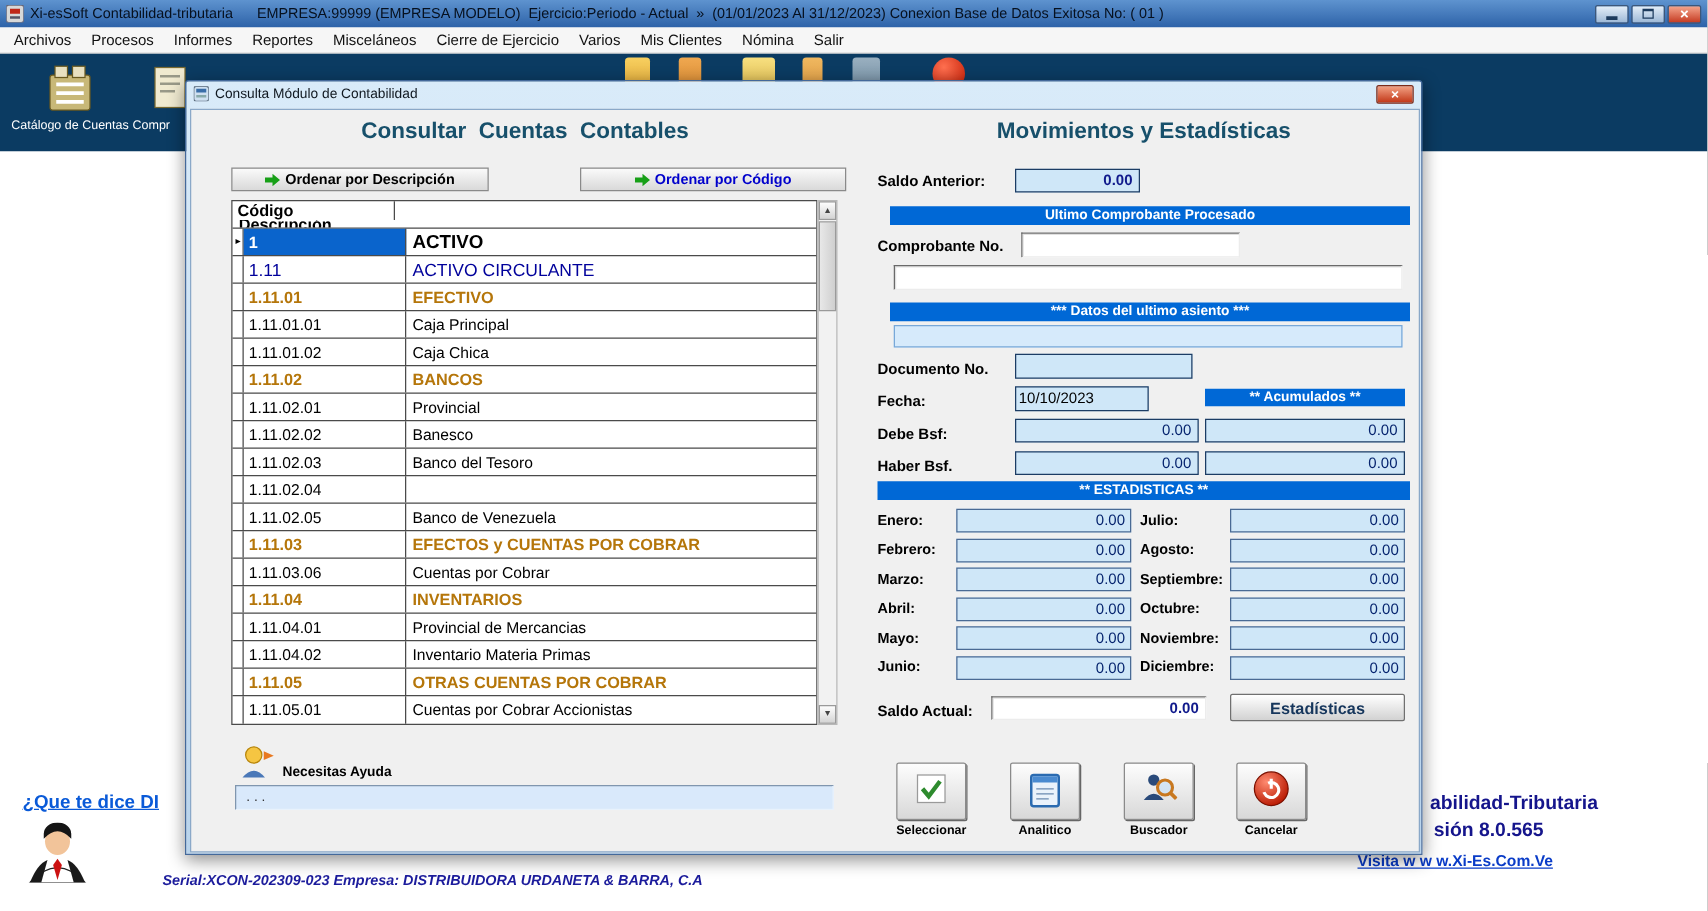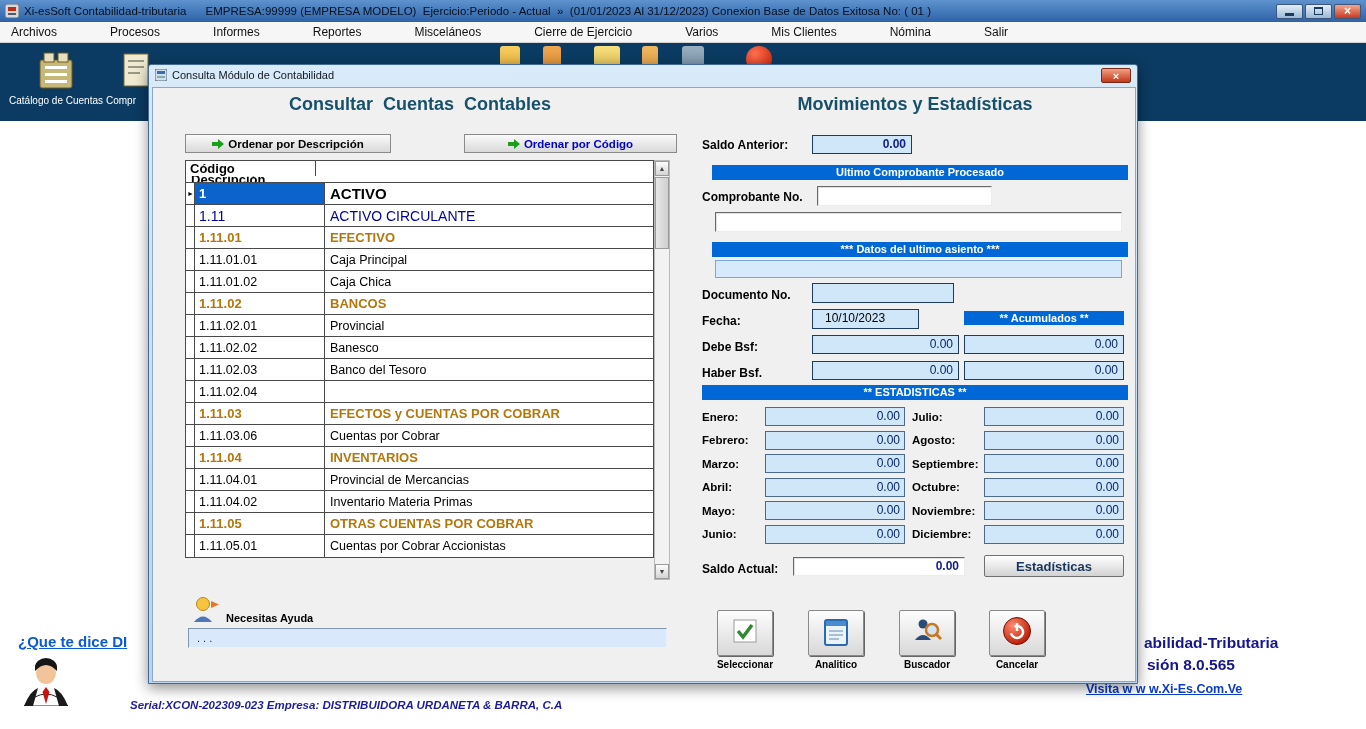--- a/index.html
+++ b/index.html
@@ -19,21 +19,21 @@
   .win-btns{display:flex; gap:2px; margin-left:4px;}
   .wbtn{width:27px; height:15px; border:1px solid #3c577a; border-radius:2px;
     display:flex; align-items:center; justify-content:center; cursor:default;}
   .wbtn.min,.wbtn.max{background:linear-gradient(#e4eef8,#9db8d6);}
   .glyph-min{display:block; width:9px; height:3px; background:#1c3a5c; margin-top:7px;}
   .glyph-max{display:block; width:9px; height:8px; border:1px solid #1c3a5c; border-top-width:2px; background:transparent;}
   .wbtn.close{background:linear-gradient(#f5a58c,#c53b22); color:#fff; font-size:12px; font-weight:bold; line-height:1;}
 
   
   .menubar{position:absolute; left:0; top:22px; width:1366px; height:21px; background:#f6f6f6;
-    border-bottom:1px solid #d2d2d2; display:flex; align-items:center; padding-left:3px;gap:37px;}
+    border-bottom:1px solid #d2d2d2; display:flex; align-items:center; padding-left:3px;}
   .menu-item{font-size:12px; color:#111; padding:0 8px; height:100%; display:flex; align-items:center;}
 
   
   .toolbar{position:absolute; left:0; top:43px; width:1366px; height:78px; background:var(--toolbar-bg);}
   .tool-item{position:absolute; top:4px; height:72px; width:96px; display:flex; flex-direction:column;
     align-items:center; justify-content:flex-start; cursor:default;}
   .tool-icon{height:48px; display:flex; align-items:center;}
   .tool-caption{font-size:10px; color:#fff; white-space:nowrap; margin-top:0;}
   .pt-icon{position:absolute; top:3px; width:20px; height:40px; border-radius:3px;}
   .pt-icon.round{border-radius:50%;}
@@ -92,21 +92,21 @@
   .help-label{font-weight:bold; font-size:11px; color:#000;}
   .help-input{background:#d9e9fb; border:1px solid; border-color:#8096ae #e8f2fc #e8f2fc #8096ae;
     font-size:11px; color:#333; padding-left:8px; line-height:18px;}
 
   
   .rlabel{font-weight:bold; font-size:12px; color:#000; white-space:nowrap;}
   .banner{background:var(--banner-blue); color:#fff; font-weight:bold; font-size:11px; text-align:center;
     line-height:15px; height:15px;}
   .f-disp{background:var(--field-blue); border:1px solid #1c3c64; font-size:12px; color:#06246e;
     text-align:right; padding:0 5px; line-height:17px;}
-  .f-disp.lt{text-align:left; padding-left:12px; color:#000;}
+  .f-disp.lt{text-align:left; padding-left:2px; color:#000;}
   .f-sunken{background:#fff; border:1px solid; border-color:#6a6a6a #ececec #ececec #6a6a6a;
     box-shadow:inset 1px 1px 0 rgba(0,0,0,.12); font-size:12px; line-height:17px; padding:0 5px;}
   .val-navy{color:#101a8c; font-weight:bold; text-align:right;}
   .f-asiento{background:#d6eafb; border:1px solid #78a8d8;}
 
   .months{left:549px; top:317px; width:422px;}
   .month-row{display:flex; align-items:center; height:23.5px;}
   .m-label{width:63px; font-weight:bold; font-size:11.5px; color:#000; white-space:nowrap;}
   .m-label2{width:72px; margin-left:7px;}
   .m-field{width:140px; height:19px; background:var(--field-blue); border:1px solid #4a6a94;
@@ -288,20 +288,25 @@
             </div>
             <div class="acct-row lvl-l4">
               <div class="gut"></div>
               <div class="c-code">1.11.02.03</div>
               <div class="c-desc">Banco del Tesoro</div>
             </div>
             <div class="acct-row lvl-l4">
               <div class="gut"></div>
               <div class="c-code">1.11.02.04</div>
             </div>
+            <div class="acct-row lvl-l4">
+              <div class="gut"></div>
+              <div class="c-code">1.11.02.05</div>
+              <div class="c-desc">Banco de Venezuela</div>
+            </div>
             <div class="acct-row lvl-l3">
               <div class="gut"></div>
               <div class="c-code">1.11.03</div>
               <div class="c-desc">EFECTOS y CUENTAS POR COBRAR</div>
             </div>
             <div class="acct-row lvl-l4">
               <div class="gut"></div>
               <div class="c-code">1.11.03.06</div>
               <div class="c-desc">Cuentas por Cobrar</div>
             </div>

